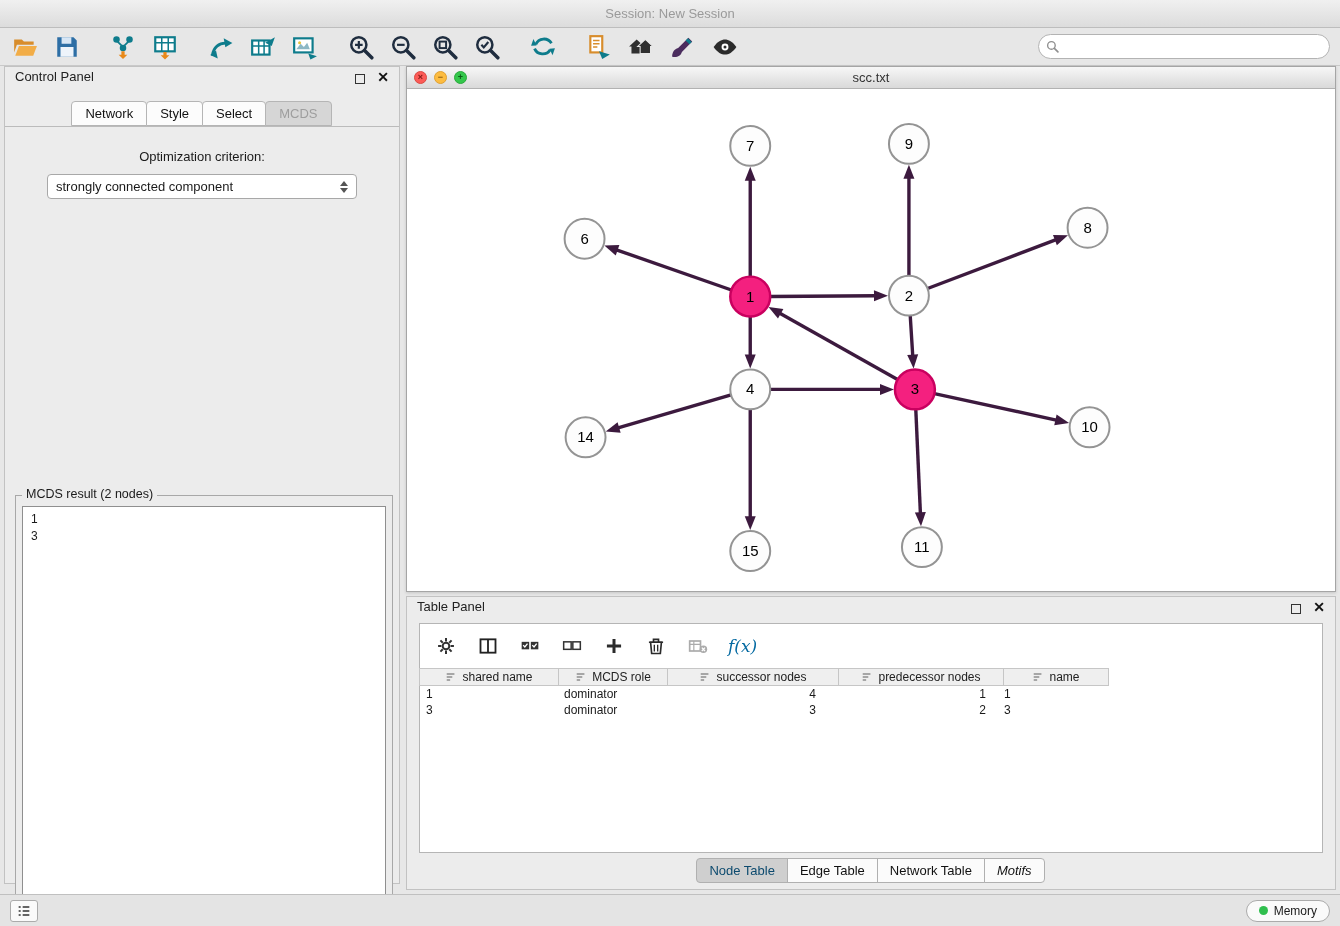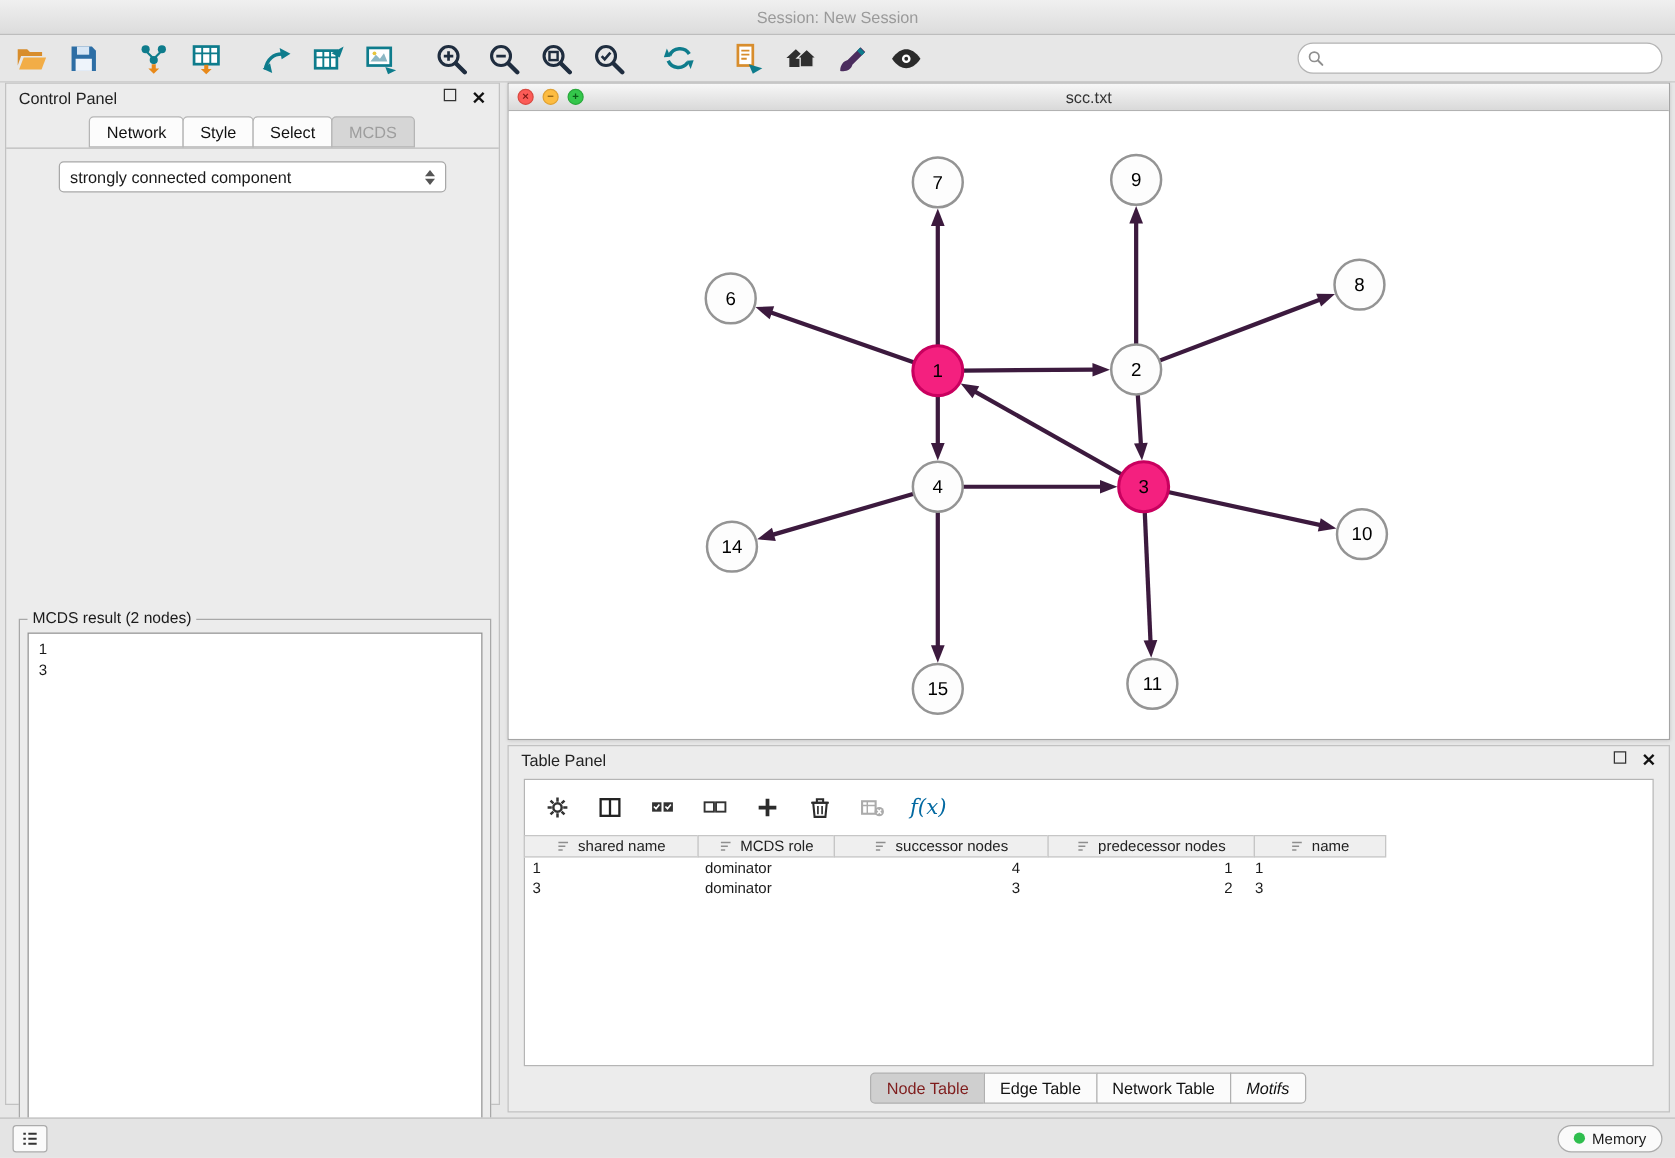--- a/index.html
+++ b/index.html
@@ -14,21 +14,21 @@
   .toolbar { height:38px; display:flex; align-items:center; padding:0 10px; border-bottom:1px solid #c9c9c9; background:#e7e7e7; }
   .tgroup { display:flex; align-items:center; gap:12px; margin-right:26px; }
   .tbicon { width:30px; height:30px; display:flex; align-items:center; justify-content:center; cursor:default; }
   .tbicon svg { width:26px; height:26px; }
   .searchwrap { margin-left:auto; position:relative; }
   .searchwrap svg { position:absolute; left:8px; top:6px; width:13px; height:13px; }
   .search { width:292px; height:25px; border:1px solid #b3b3b3; border-radius:13px; background:#fff; padding:0 10px 0 26px; font-size:12px; outline:none; }
 
   
   .control-panel { position:absolute; left:4px; top:66px; width:396px; height:818px; background:#ececec; border:1px solid #c2c2c2; }
-  .panelhead { height:26px; display:flex; align-items:flex-start; padding:4px 10px; font-size:13px; color:#222; }
+  .panelhead { height:26px; display:flex; align-items:flex-end; padding:17px 10px; font-size:13px; color:#222; }
   .panelhead .sp { flex:1; }
   .float-btn { width:10px; height:10px; border:1.5px solid #333; margin-right:12px; cursor:pointer; }
   .close-x { font-weight:bold; font-size:14px; color:#111; cursor:pointer; line-height:1; }
   .ctabs { display:flex; justify-content:center; padding-bottom:0; border-bottom:1px solid #bbb; }
   .ctab { padding:4px 13px; font-size:13px; background:#fcfcfc; border:1px solid #b5b5b5; margin-left:-1px; cursor:pointer; border-radius:4px 4px 0 0; color:#111; }
   .ctab.active { background:#d6d6d6; color:#9e9e9e; }
   .opt-label { text-align:center; margin-top:22px; font-size:13px; }
   .selectbox { width:310px; height:25px; margin:10px auto 16px; background:#fff; border:1px solid #a8a8a8; border-radius:4px;
                display:flex; align-items:center; padding:0 8px; font-size:13px; cursor:pointer; position:relative; }
   .selectbox .arrows { margin-left:auto; display:flex; flex-direction:column; gap:2px; }
@@ -62,21 +62,21 @@
   .fx { font-family:"DejaVu Serif", serif; font-style:italic; font-size:17px; color:#0369a1; cursor:pointer; }
   .thead { display:flex; height:18px; }
   .th { background:#efefef; border:1px solid #c6c6c6; margin-left:-1px; display:flex; align-items:center; justify-content:center; gap:5px; font-size:12px; color:#222; cursor:pointer; }
   .th svg { width:12px; height:12px; }
   .trow { display:flex; height:16px; font-size:12px; align-items:center; }
   .td { overflow:hidden; white-space:nowrap; }
   .tp-tabs { position:absolute; left:0; right:0; bottom:6px; display:flex; justify-content:center; }
   .tptab { padding:4px 12px; background:#fbfbfb; border:1px solid #b0b0b0; margin-left:-1px; font-size:13px; cursor:pointer; color:#111; }
   .tptab:first-child { border-radius:4px 0 0 4px; }
   .tptab:last-child { border-radius:0 4px 4px 0;font-style:italic; }
-  .tptab.active { background:#cfcfcf; color:#7f1d1d; }
+  .tptab.active { background:#cfcfcf; color:#0c4a6e; }
 
   
   .statusbar { position:absolute; left:0; right:0; bottom:0; height:32px; background:#e4e4e4; border-top:1px solid #c0c0c0; display:flex; align-items:center; padding:0 10px; }
   .listbtn { width:28px; height:22px; background:#fafafa; border:1px solid #ababab; border-radius:3px; display:flex; align-items:center; justify-content:center; cursor:pointer; }
   .listbtn svg { width:16px; height:16px; }
   .membtn { margin-left:auto; height:22px; background:#fafafa; border:1px solid #ababab; border-radius:11px; display:flex; align-items:center; gap:6px; padding:0 12px; font-size:12px; cursor:pointer; }
   .memdot { width:9px; height:9px; border-radius:50%; background:#2fbe4e; }
 </style>
 </head>
 <body>
@@ -229,20 +229,21 @@
     <span class="float-btn"></span>
     <span class="close-x">✕</span>
   </div>
   <div class="ctabs" id="ctabs">
       <div class="ctab">Network</div>
       <div class="ctab">Style</div>
       <div class="ctab">Select</div>
       <div class="ctab active">MCDS</div>
     </div>
 
+  <div class="opt-label">Optimization criterion:</div>
 
   <div class="selectbox">
     <span>strongly connected component</span>
     <span class="arrows">
         <i class="up"></i>
         <i class="dn"></i>
       </span>
   </div>
 
 

